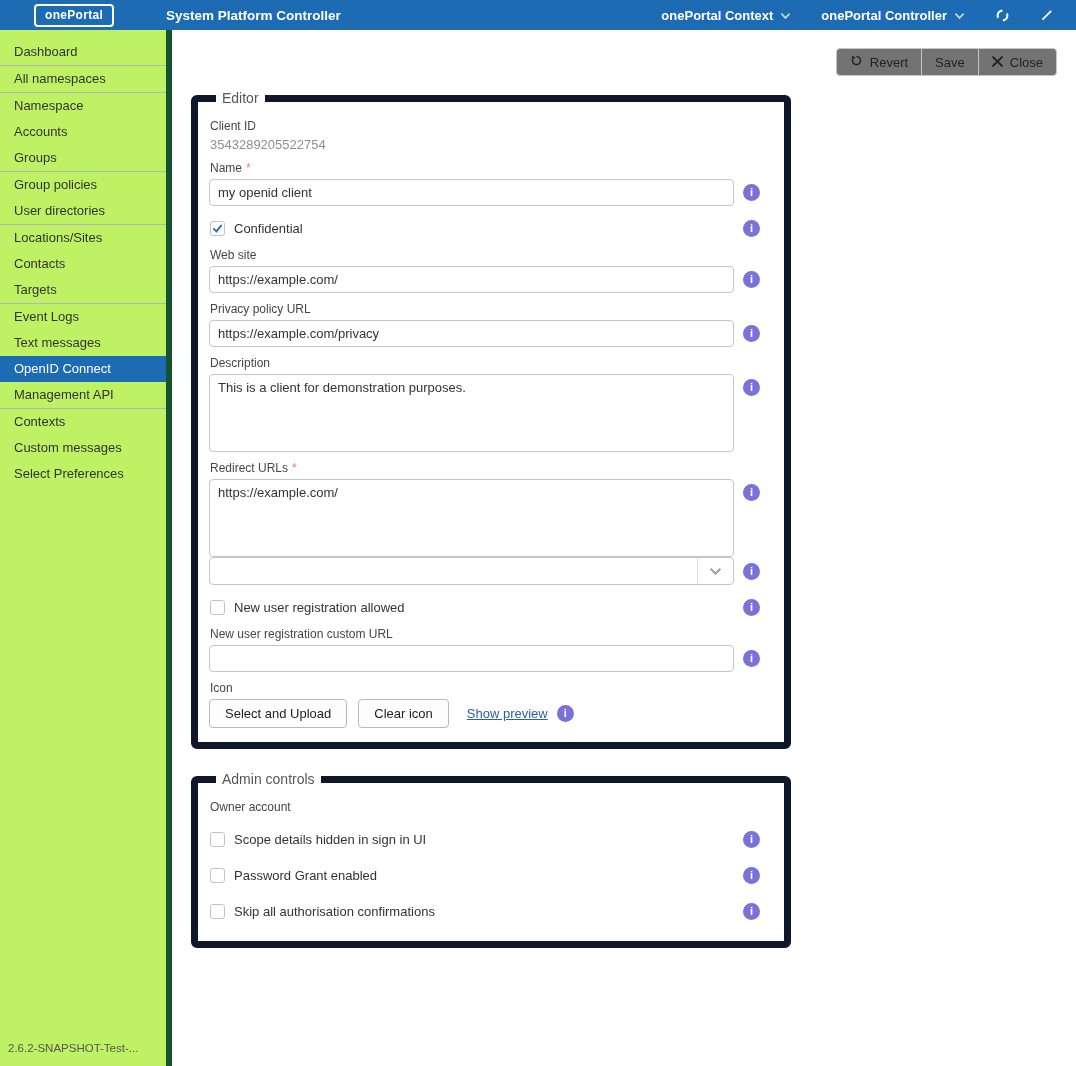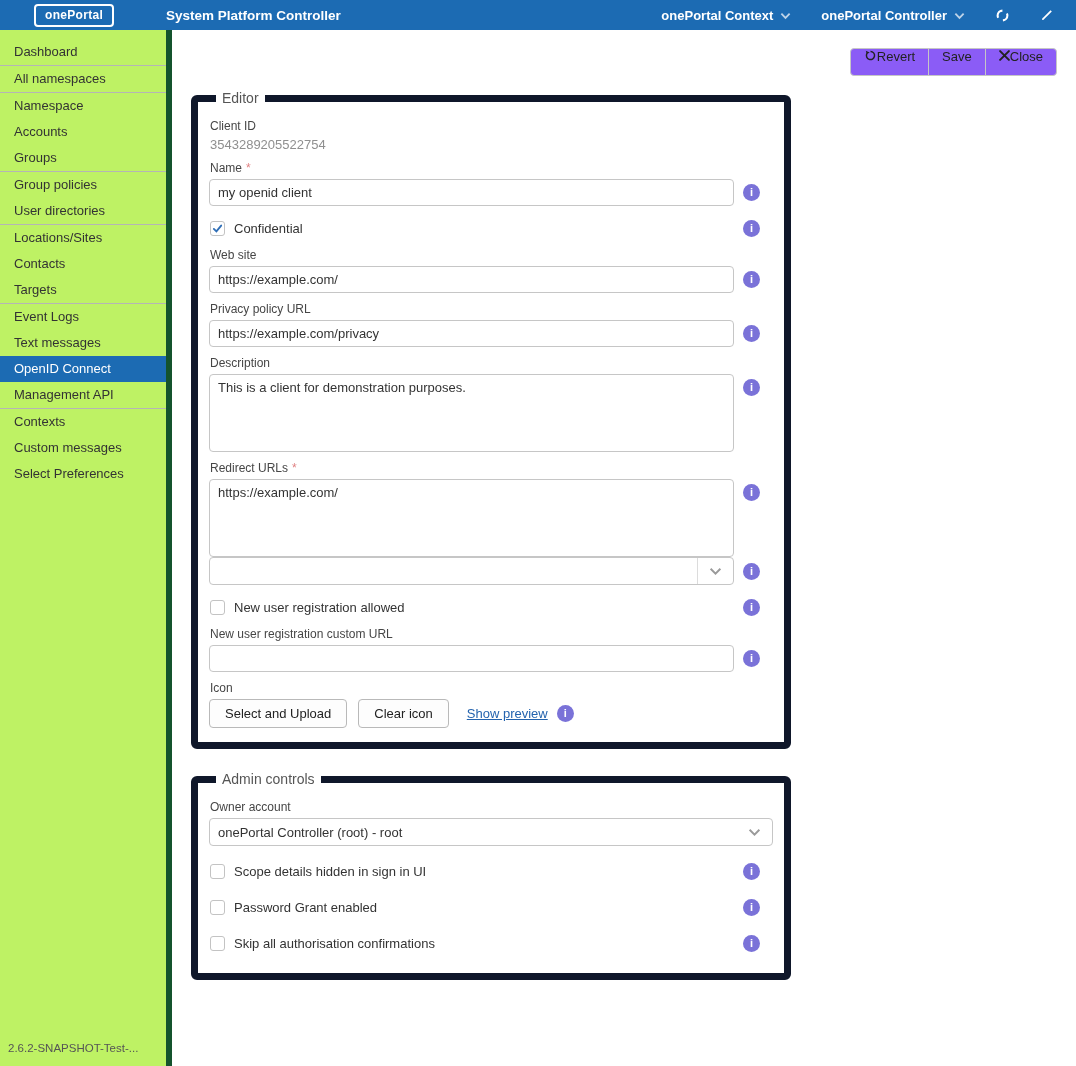--- a/index.html
+++ b/index.html
@@ -22,21 +22,21 @@
   .side-item { height: 26px; line-height: 26px; padding-left: 14px; font-size: 13px; color: #333; cursor: pointer; white-space: nowrap; }
   .side-item.active { background: var(--brand, #1c6bb3); color: #fff; }
   .side-sep { border-top: 1px solid #b5b5b5; }
   .version { font-size: 11.5px; color: #555; padding: 0 8px 12px 8px; }
 
   .content { flex: 1; background: #fff; }
 
   
   .toolbar { display: flex; justify-content: flex-end; padding: 18px 19px 0 0; }
   .btn-group { display: flex; }
-  .btn { display: flex; align-items: flex-start; background: #8b5cf6; border: 1px solid #c6c6c6;
+  .btn { display: flex; align-items: center; gap: 7px; background: #737373; border: 1px solid #c6c6c6;
          color: #222; font-size: 13px; font-family: inherit; padding: 0 13px; height: 28px; cursor: pointer; }
   .btn + .btn { margin-left: -1px; }
   .btn:first-child { border-radius: 4px 0 0 4px; }
   .btn:last-child { border-radius: 0 4px 4px 0; }
 
   
   .panel { width: 600px; margin: 14px 0 0 19px; border: 7px solid #0f172a; border-radius: 6px;
            padding: 4px 11px 14px 11px; }
   .panel legend { font-size: 14px; color: #555; padding: 0 6px; margin-left: 7px; }
 
@@ -261,30 +261,20 @@
         <button class="icon-btn">Clear icon</button>
         <a class="link">Show preview</a>
         <span class="info" style="margin-left:2px">i</span>
       </div>
     </fieldset>
 
     <fieldset class="panel admin-panel">
       <legend>Admin controls</legend>
 
       <div class="lbl">Owner account</div>
-      <div class="field-row">
-        <div class="select-box">
-          <span class="select-value">onePortal Controller (root) - root</span>
-          <span class="select-chev">
-            <svg width="13" height="9" viewBox="0 0 12 8">
-                <path d="M1.5 1.5 L6 6 L10.5 1.5" fill="none" stroke="#9a9a9a" stroke-width="1.8"></path>
-              </svg>
-          </span>
-        </div>
-      </div>
 
       <div class="cb-row">
         <span class="cb">
           
         </span>
         <span class="cb-label">Scope details hidden in sign in UI</span>
         <span class="info">i</span>
       </div>
 
       <div class="cb-row">

